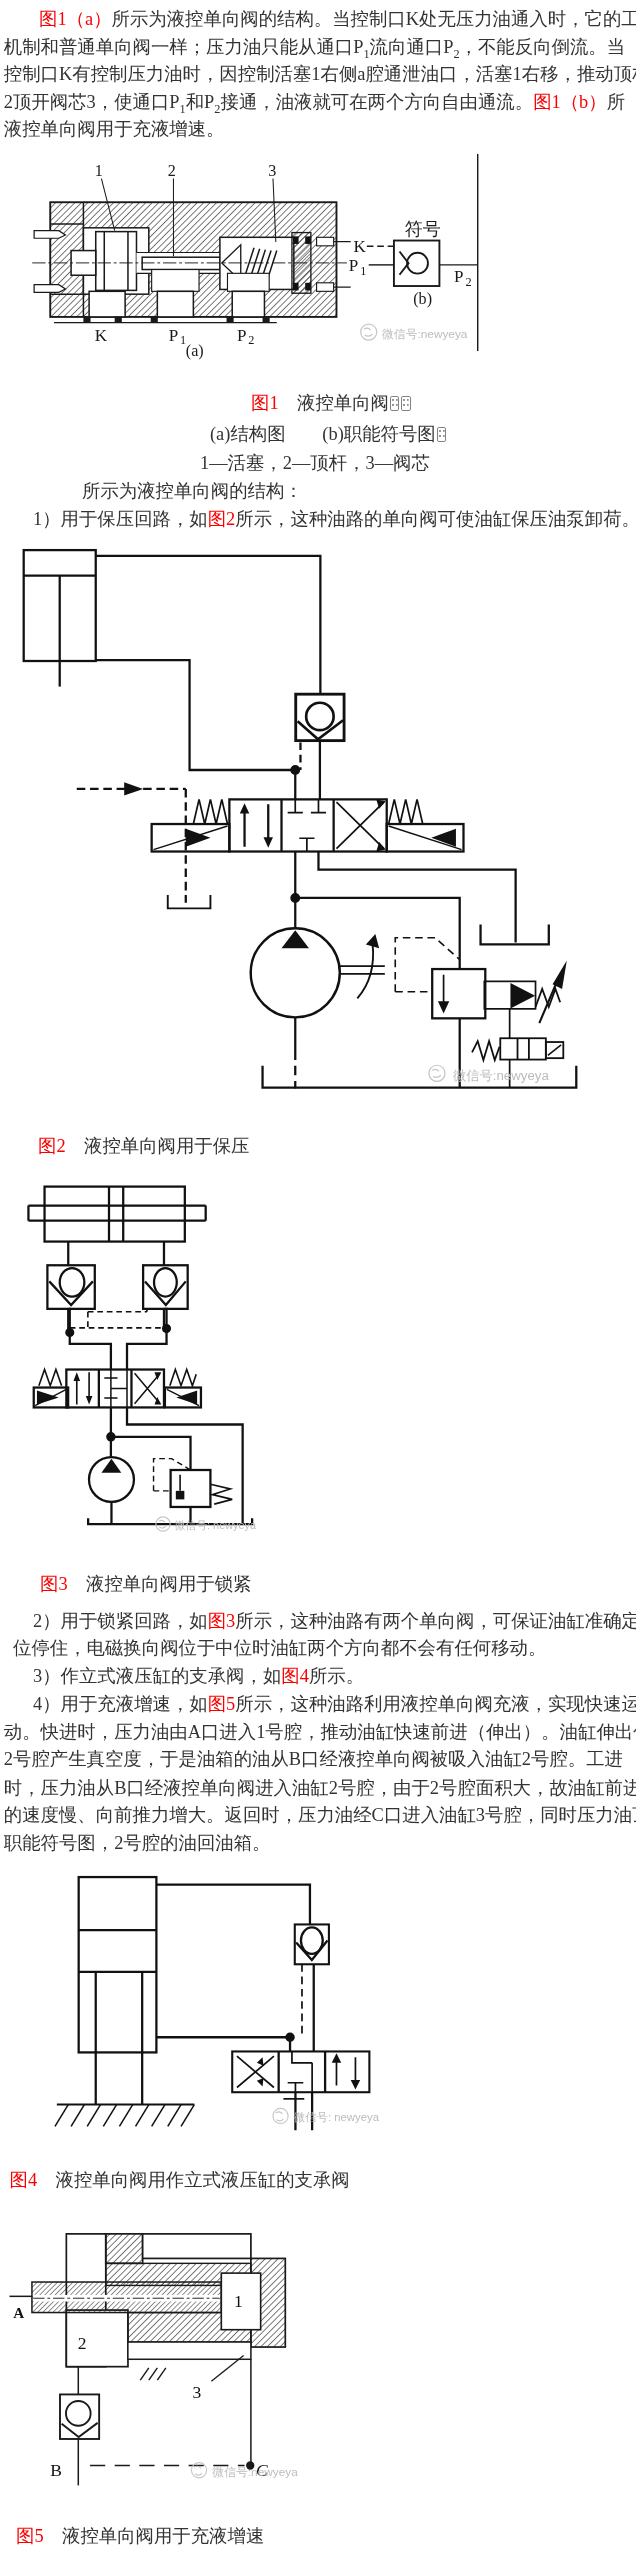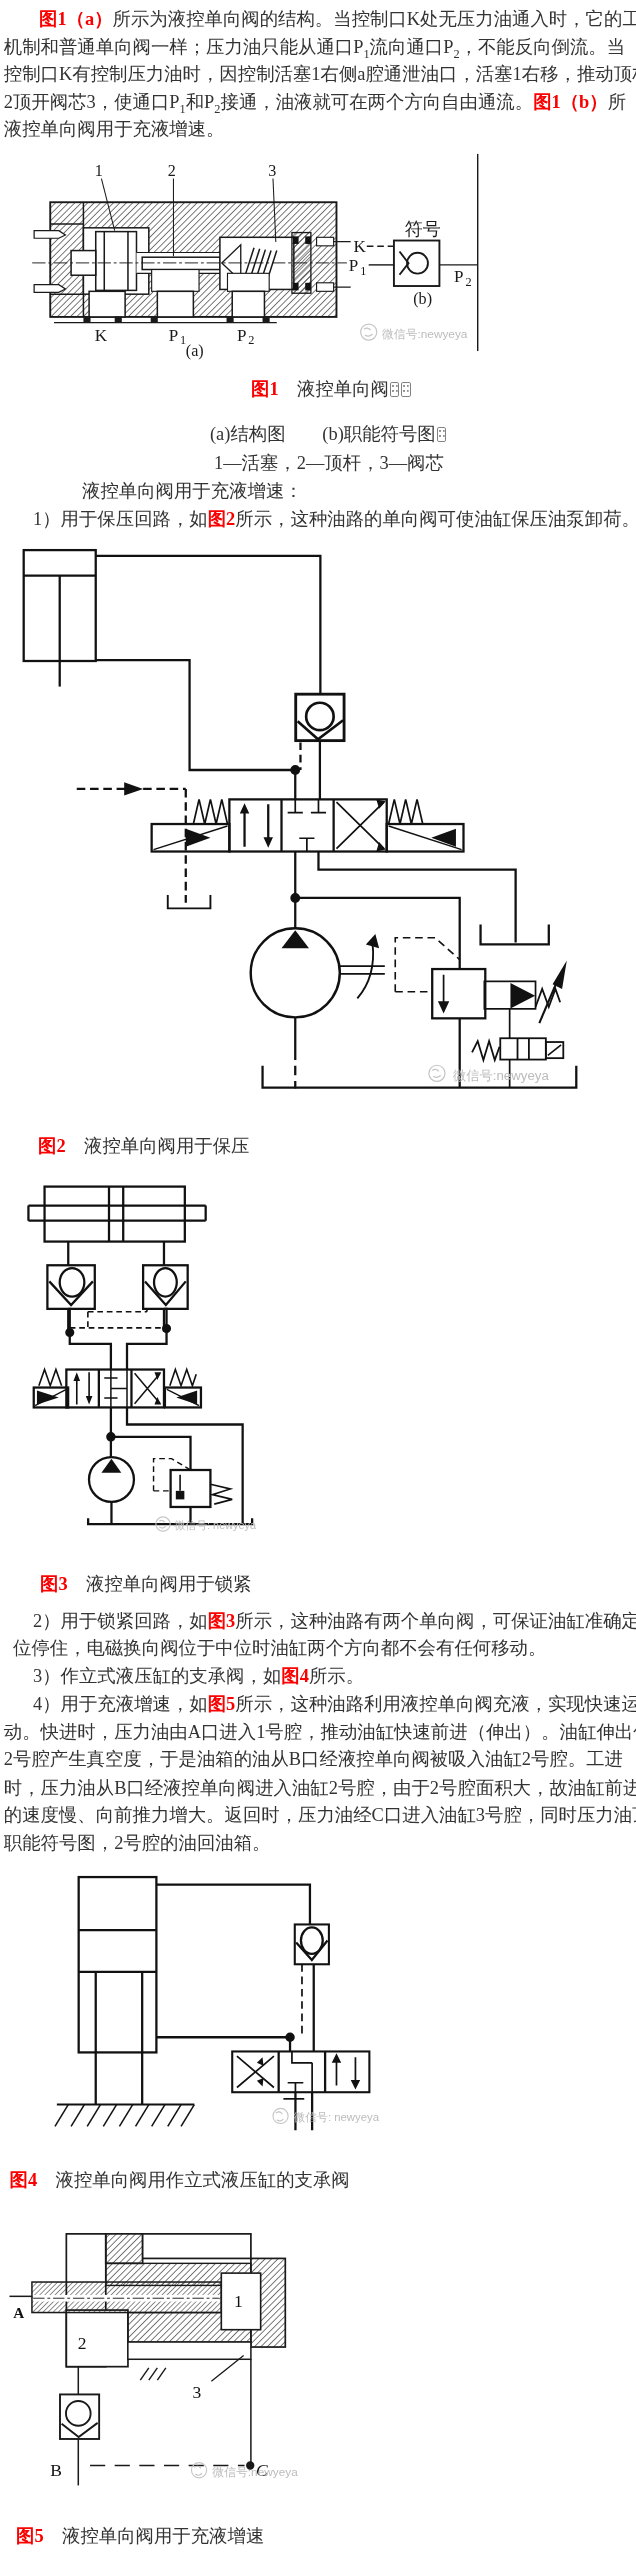--- a/index.html
+++ b/index.html
@@ -1,18 +1,18 @@
 <!DOCTYPE html>
 <html style="font-size:15px"><head><meta charset="utf-8">
 <style>
 html,body{margin:0;padding:0;background:#fff;}
 body{width:636px;height:2576px;position:relative;overflow:hidden;
   font-family:"Liberation Serif",serif;color:#333;}
 .t{position:absolute;white-space:nowrap;font-size:18.4px;line-height:18px;}
-.r{color:#fa0000;font-weight:bold;}
+.r{color:#fa0000;}
 sub{font-size:12.3px;line-height:0;}
 .bx{display:inline-block;width:7.6px;height:13.3px;border:1.4px solid #828282;border-radius:1.9px;margin:0 0.9px;vertical-align:-1.9px;
   background:
    repeating-linear-gradient(90deg,#909090 0 1.9px,#fff 1.9px 3.8px) 0.9px 2.8px/5.7px 1.9px no-repeat,
    repeating-linear-gradient(90deg,#909090 0 1.9px,#fff 1.9px 3.8px) 0.9px 7.6px/5.7px 1.9px no-repeat,#fff;}
 svg{position:absolute;left:0;}
 </style></head>
 <body>
 
 <div class="t" style="left:39px;top:10.4px"><span class="r">图1（a）</span>所示为液控单向阀的结构。当控制口K处无压力油通入时，它的工作</div>
@@ -153,27 +153,27 @@
 
 <line x1="504" y1="162" x2="504" y2="370" stroke="#1a1a1a" stroke-width="1.5"></line>
 
 <g stroke="#c6c6c6" fill="none" stroke-width="1.3">
 <circle cx="389" cy="350" r="8.5"></circle>
       <path d="M384,347 q4,-3 7,1 M385,353 q4,3 8,-1"></path>
 </g>
 <text x="403" y="356" font-family="Liberation Sans,sans-serif" font-size="12.5" fill="#bcbcbc">微信号:newyeya</text>
 </svg>
 
-<div class="t" style="left:251px;top:380px"><span class="r">图1</span>　液控单向阀<span class="bx"></span><span class="bx"></span></div>
+<div class="t" style="left:251px;top:394px"><span class="r">图1</span>　液控单向阀<span class="bx"></span><span class="bx"></span></div>
 
 <div class="t" style="left:210px;top:425px">(a)结构图　　(b)职能符号图<span class="bx"></span></div>
 
-<div class="t" style="left:214px;top:454px">1—活塞，2—顶杆，3—阀芯</div>
-
-<div class="t" style="left:82px;top:482px">液控单向阀用于充液增速：</div>
+<div class="t" style="left:200px;top:454px">1—活塞，2—顶杆，3—阀芯</div>
+
+<div class="t" style="left:82px;top:482px">所示为液控单向阀的结构：</div>
 
 <div class="t" style="left:33px;top:510px">1）用于保压回路，如<span class="r">图2</span>所示，这种油路的单向阀可使油缸保压油泵卸荷。</div>
 
 <svg style="top:531px" width="636" height="569" viewBox="0 560 671 600">
 <g stroke="#111" fill="none" stroke-width="2.4">
 
 <rect x="25" y="580" width="76" height="117"></rect>
 
 <path d="M25,607 H101"></path>
 

